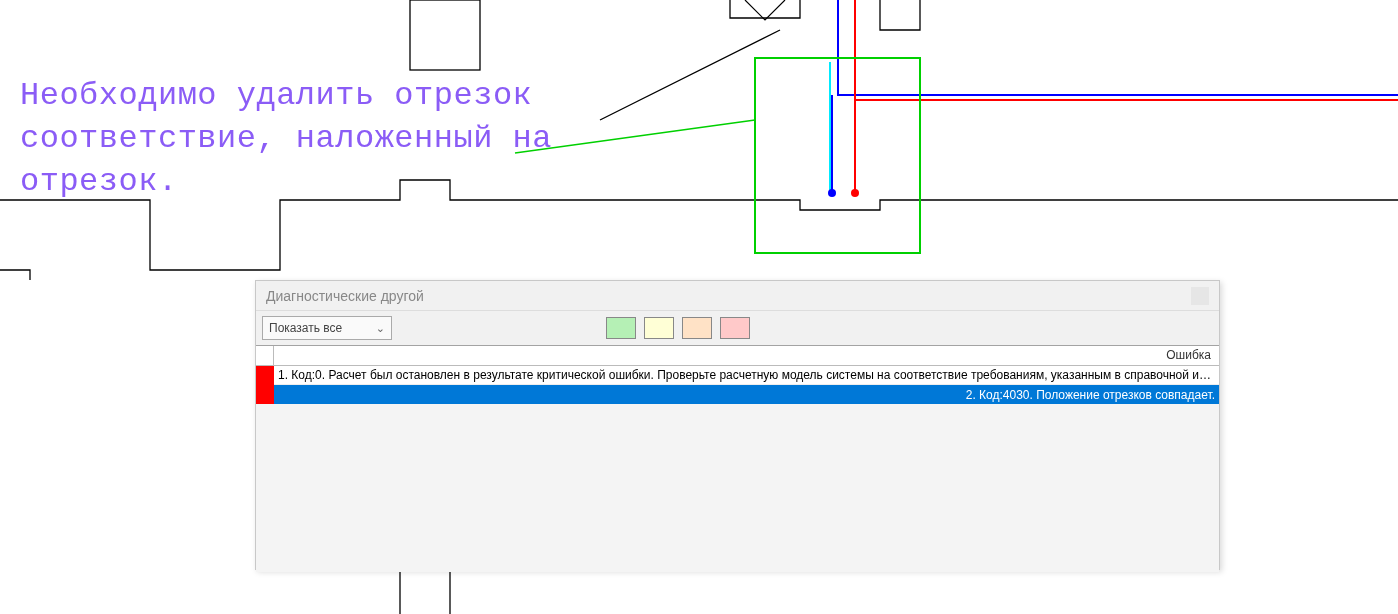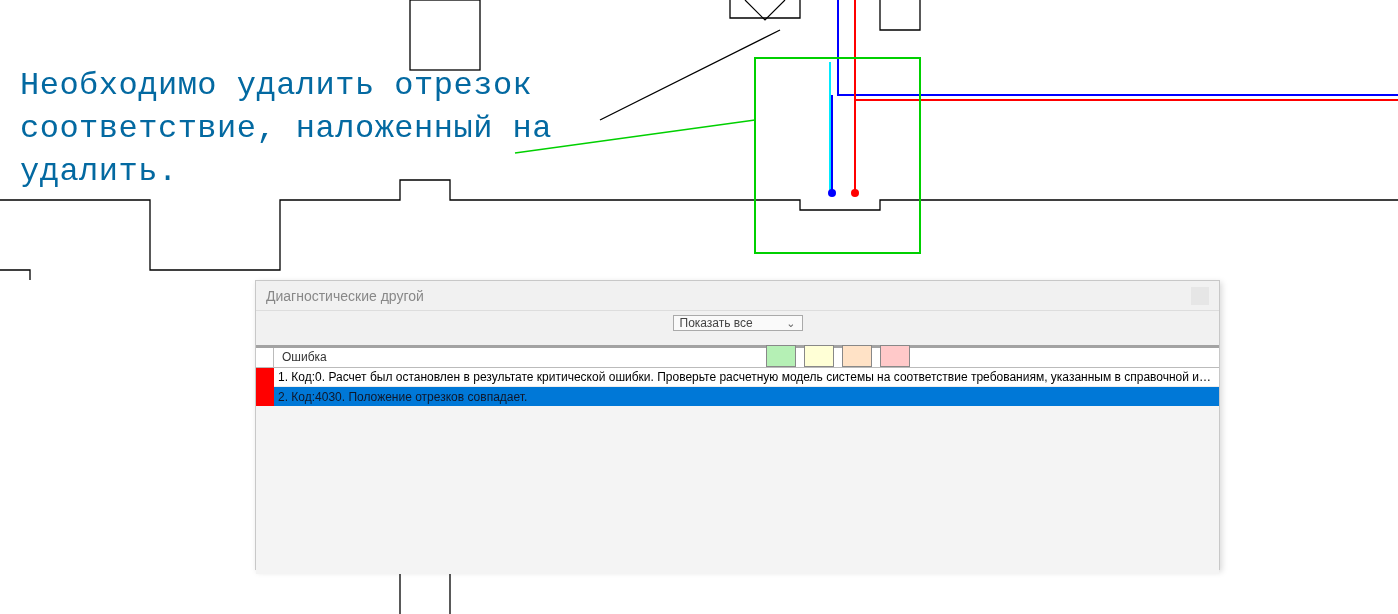--- a/index.html
+++ b/index.html
@@ -1,60 +1,60 @@
 <!DOCTYPE html>
 <html><head>
 <meta charset="utf-8">
 <style>
   * { margin: 0; padding: 0; box-sizing: border-box; }
   html, body { width: 1398px; height: 614px; overflow: hidden; background: #fff; font-family: "Segoe UI", Tahoma, sans-serif; font-size: 13px; color: #333; }
   .canvas { position: absolute; inset: 0; }
   
   .annotation {
-    position: absolute; left: 20px; top: 64px; width: 580px;
-    color: #0369a1; font-family: "Courier New", monospace; font-size: 32px; line-height: 1.35; letter-spacing: .5px; font-weight: 300;
+    position: absolute; left: 20px; top: 74px; width: 580px;
+    color: #8b5cf6; font-family: "Courier New", monospace; font-size: 32px; line-height: 1.35; letter-spacing: .5px; font-weight: 300;
   }
 
   
   .panel {
     position: absolute; left: 255px; top: 280px; width: 965px; height: 290px;
     background: #f1f1f1; border: 1px solid #c8c8c8; box-shadow: 2px 2px 6px rgba(0,0,0,.15);
   }
   .panel-title {
     height: 30px; line-height: 30px; padding: 0 10px; font-size: 14px; color: #888;
     border-bottom: 1px solid #ddd; display: flex; justify-content: space-between; align-items: center;
   }
   .panel-close { width: 18px; height: 18px; background: #e6e6e6; }
-  .toolbar { height: 34px; padding: 4px 6px; display: flex; align-items: center; gap: 14px; flex-direction: column; }
+  .toolbar { height: 34px; padding: 4px 6px; display: flex; align-items: center; gap: 14px; }
   .dropdown {
     width: 130px; height: 24px; border: 1px solid #aaa; background: #fafafa;
     display: inline-flex; align-items: center; justify-content: space-between; padding: 0 6px; font-size: 12px; color: #444;
   }
   .dropdown .caret { font-size: 11px; color: #666; }
   .color-boxes { margin-left: 200px; display: flex; gap: 8px; }
   .cbox { width: 30px; height: 22px; border: 1px solid #888; }
   .c-green  { background: #b5f0b5; }
   .c-yellow { background: #ffffd6; }
   .c-orange { background: #ffe2c6; }
   .c-pink   { background: #ffc9c9; }
 
-  .grid { background: #fff; border-top: 3px solid #a3a3a3; }
+  .grid { background: #fff; border-top: 1px solid #a3a3a3; text-align: right; }
   .grid-header {
     display: flex; height: 20px; border-bottom: 1px solid #bbb; font-size: 12px; color: #333; background: #fff;
   }
   .gh-flag { width: 18px; border-right: 1px solid #bbb; }
   .gh-text { flex: 1; padding: 2px 8px; }
 
   .grid-body { height: calc(290px - 30px - 34px - 20px); overflow: hidden; background: #f4f4f4; }
   .row { display: flex; height: 19px; font-size: 12px; align-items: center; }
   .row .flag { width: 18px; height: 19px; }
   .row.red .flag { background: #ff0000; }
   .row .msg { flex: 1; padding: 0 4px; white-space: nowrap; overflow: hidden; text-overflow: ellipsis; }
   .row.normal { background: #fff; color: #000; border-bottom: 1px solid #eee; }
-  .row.selected { background: #0078d7; color: #0f172a; }
+  .row.selected { background: #0078d7; color: #ffffff; }
 </style>
 </head>
 <body>
 
 <svg class="canvas" width="1398" height="614" xmlns="http://www.w3.org/2000/svg">
 
   <g stroke="#000" stroke-width="1.3" fill="none">
 
     <path d="M 730 -10 V 18 H 800 V -10"></path>
 
@@ -88,21 +88,21 @@
   <circle cx="855" cy="193" r="4" fill="#ff0000"></circle>
 
   <rect x="755" y="58" width="165" height="195" stroke="#00d000" stroke-width="2" fill="none"></rect>
 
   <line x1="515" y1="153" x2="755" y2="120" stroke="#00d000" stroke-width="1.5"></line>
 </svg>
 
 <div class="annotation">
   <div>Необходимо удалить отрезок</div>
   <div>соответствие, наложенный на</div>
-  <div>удалить.</div>
+  <div>отрезок.</div>
 </div>
 
 <div class="panel">
   <div class="panel-title">
     <span>Диагностические другой</span>
     <span class="panel-close"></span>
   </div>
   <div class="toolbar">
     <div class="dropdown">
       <span>Показать все</span>

